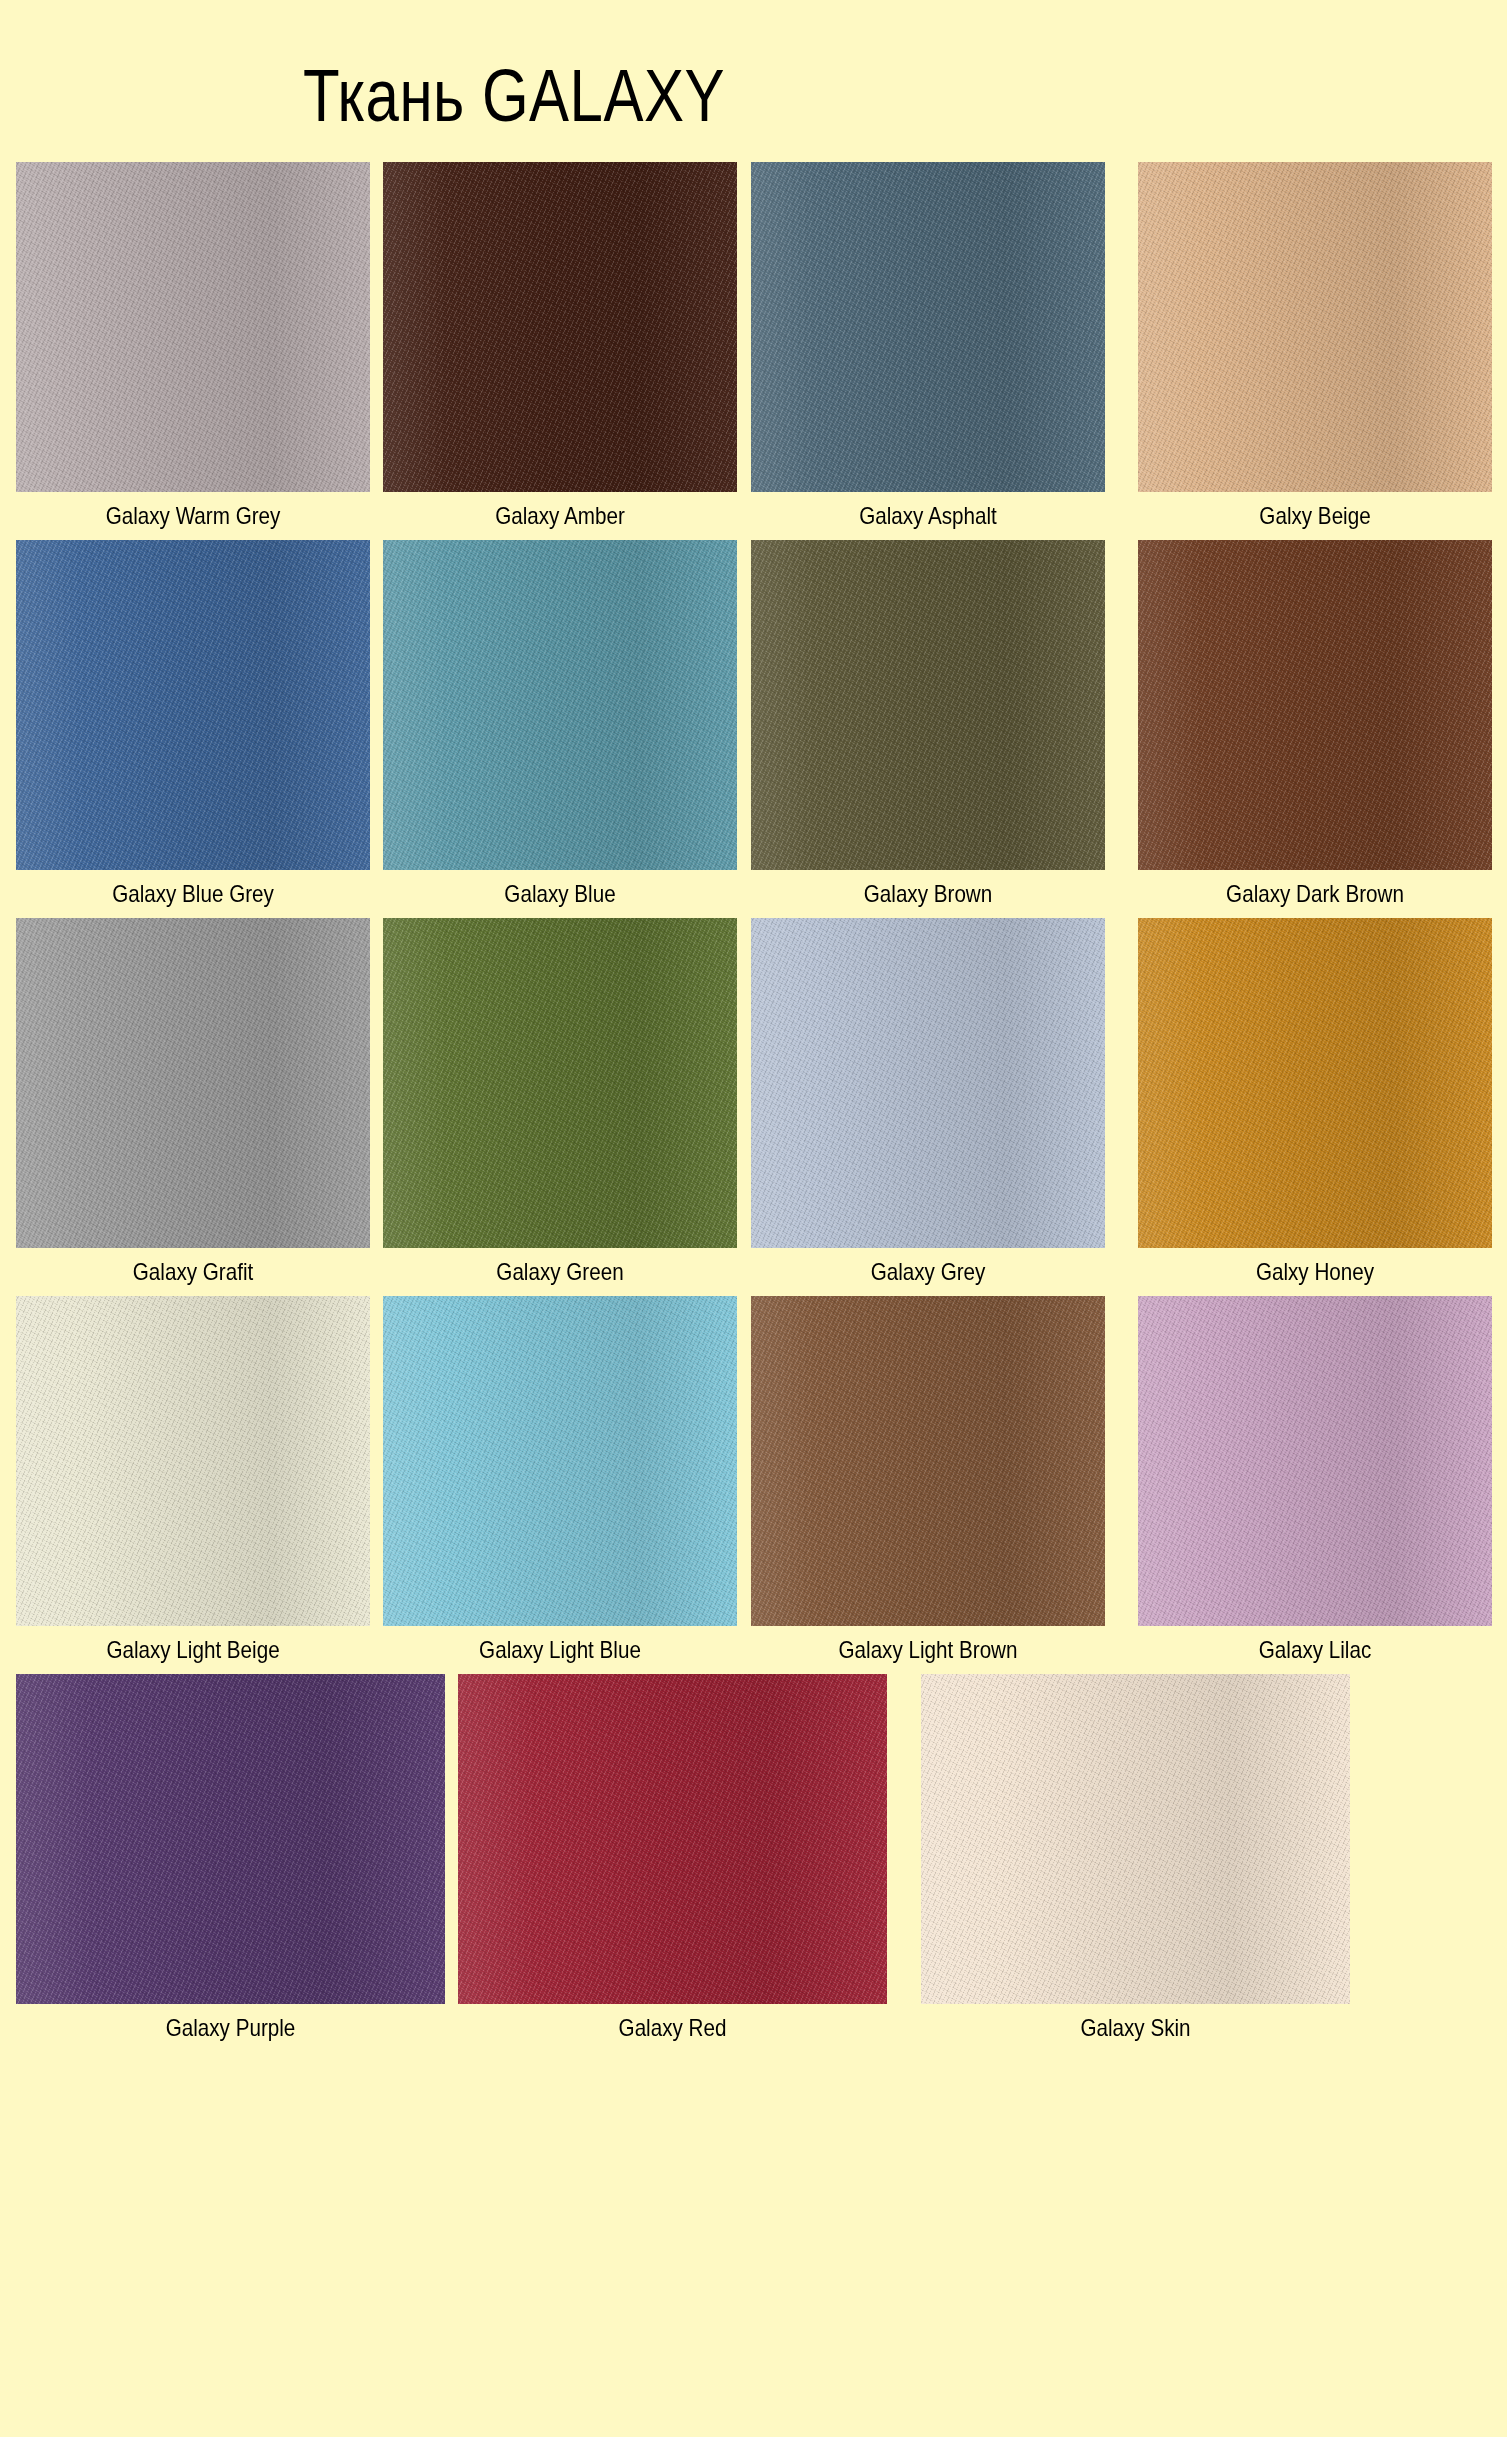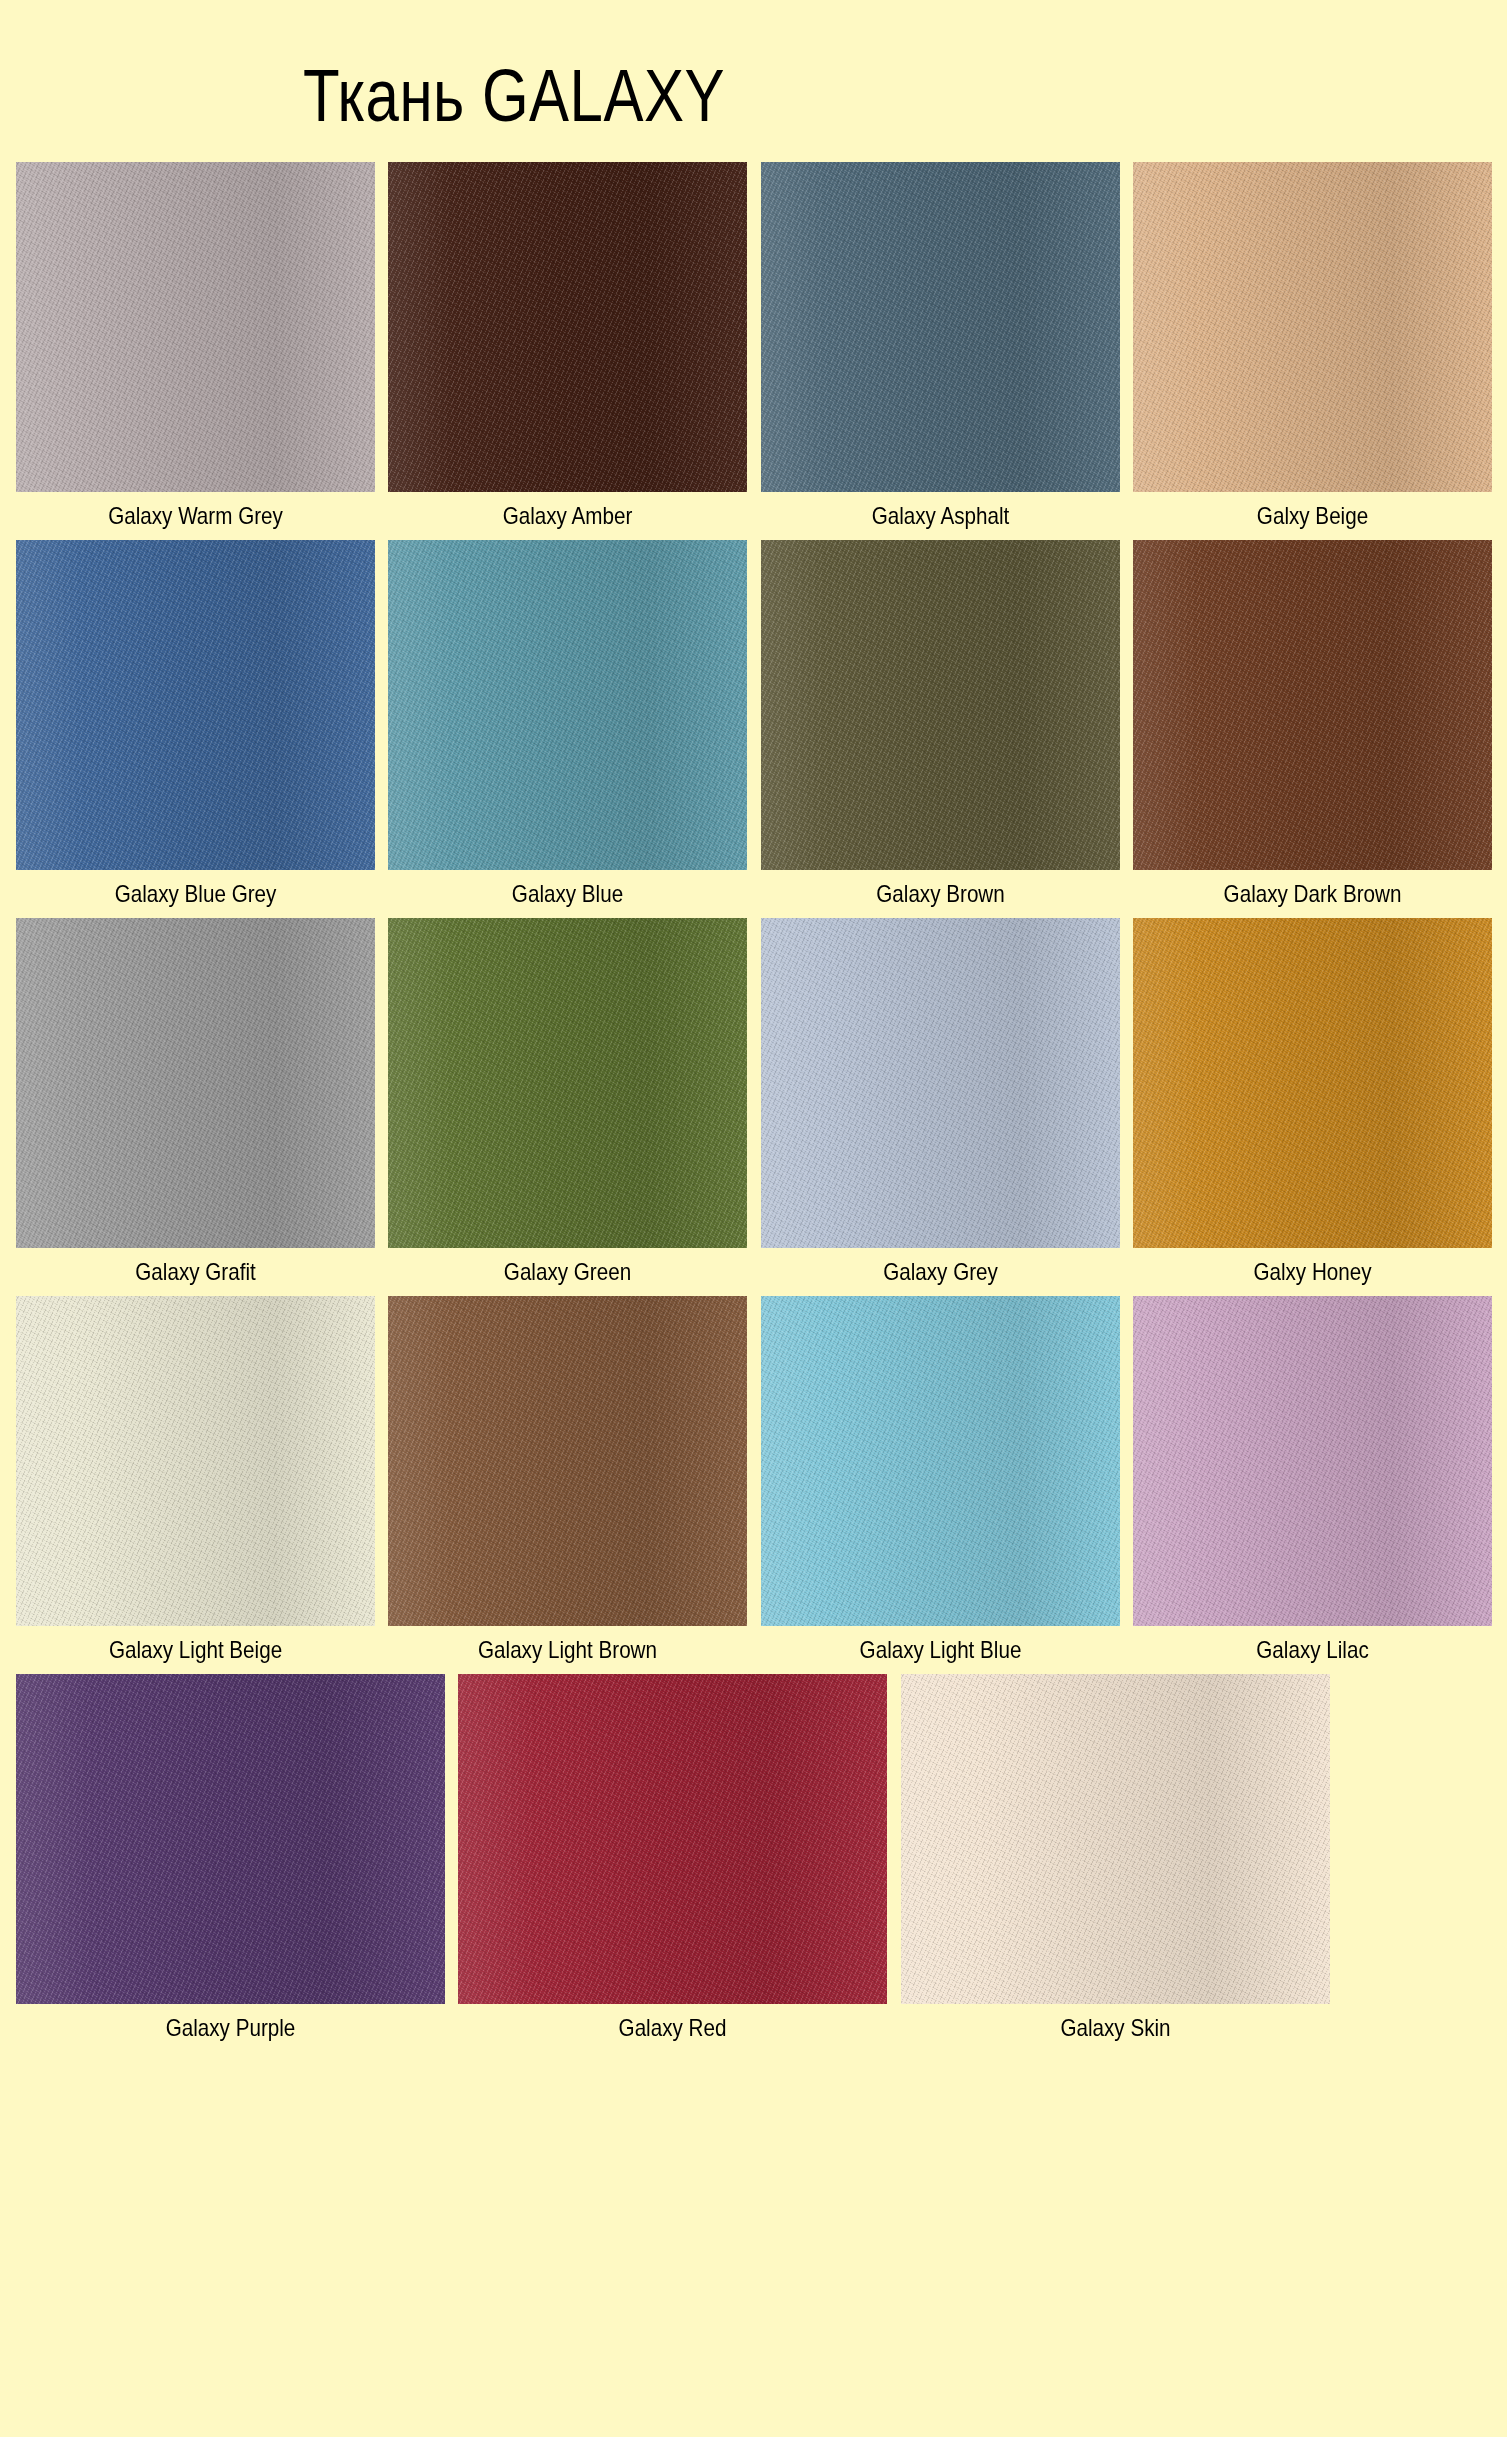--- a/index.html
+++ b/index.html
@@ -53,21 +53,21 @@
     margin-bottom: 0px;
   }
 
   .cell {
     width: 429px;
     margin-right: 13.3px;
     display: flex;
     flex-direction: column;
     align-items: stretch;
   }
-  .cell:last-child { margin-right: 0; }
+  .cell:last-child { margin-right: 0; margin-left: 20px; }
 
   .cell.empty .swatch,
   .cell.empty .caption { visibility: hidden; }
 
   .swatch {
     position: relative;
     width: 100%;
     height: 330px;
     overflow: hidden;
     background-color: #cccccc;
@@ -191,28 +191,28 @@
         <div class="caption">Galxy Honey</div>
       </div>
     </div>
 
     <div class="row">
       <div class="cell">
         <div class="swatch" style="background-color: rgb(233, 231, 210);"></div>
         <div class="caption">Galaxy Light Beige</div>
       </div>
       <div class="cell">
+        <div class="swatch" style="background-color: rgb(127, 198, 216);"></div>
+        <div class="caption">Galaxy Light Blue</div>
+      </div>
+      <div class="cell">
         <div class="swatch" style="background-color: rgb(130, 88, 58);"></div>
         <div class="caption">Galaxy Light Brown</div>
       </div>
       <div class="cell">
-        <div class="swatch" style="background-color: rgb(127, 198, 216);"></div>
-        <div class="caption">Galaxy Light Blue</div>
-      </div>
-      <div class="cell">
         <div class="swatch" style="background-color: rgb(201, 163, 194);"></div>
         <div class="caption">Galaxy Lilac</div>
       </div>
     </div>
 
     <div class="row">
       <div class="cell">
         <div class="swatch" style="background-color: rgb(85, 56, 109);"></div>
         <div class="caption">Galaxy Purple</div>
       </div>

